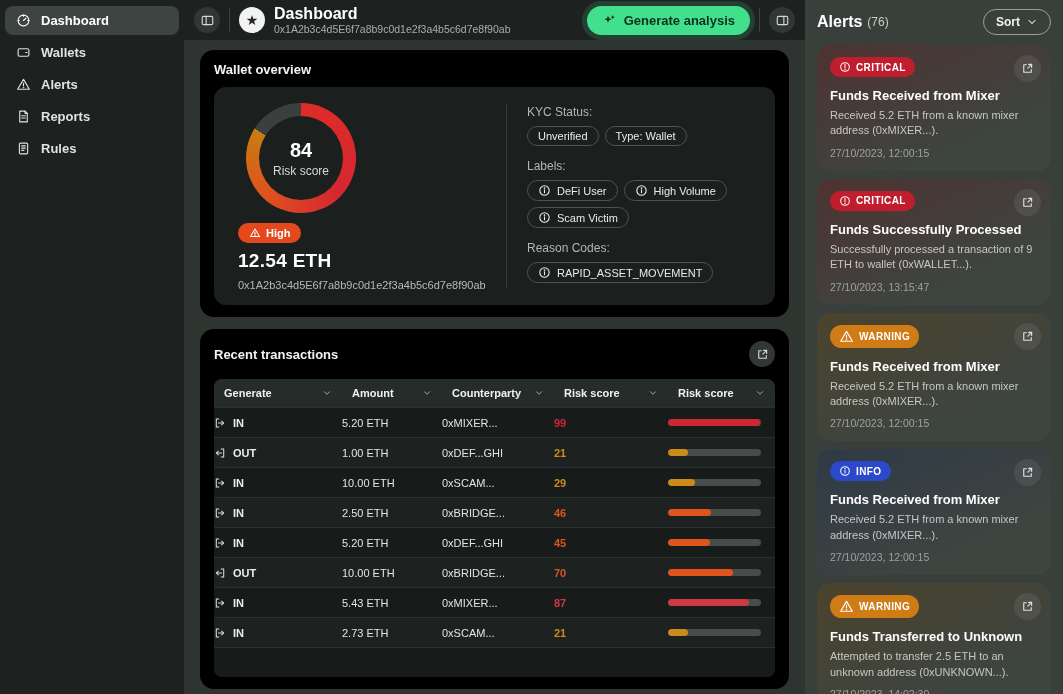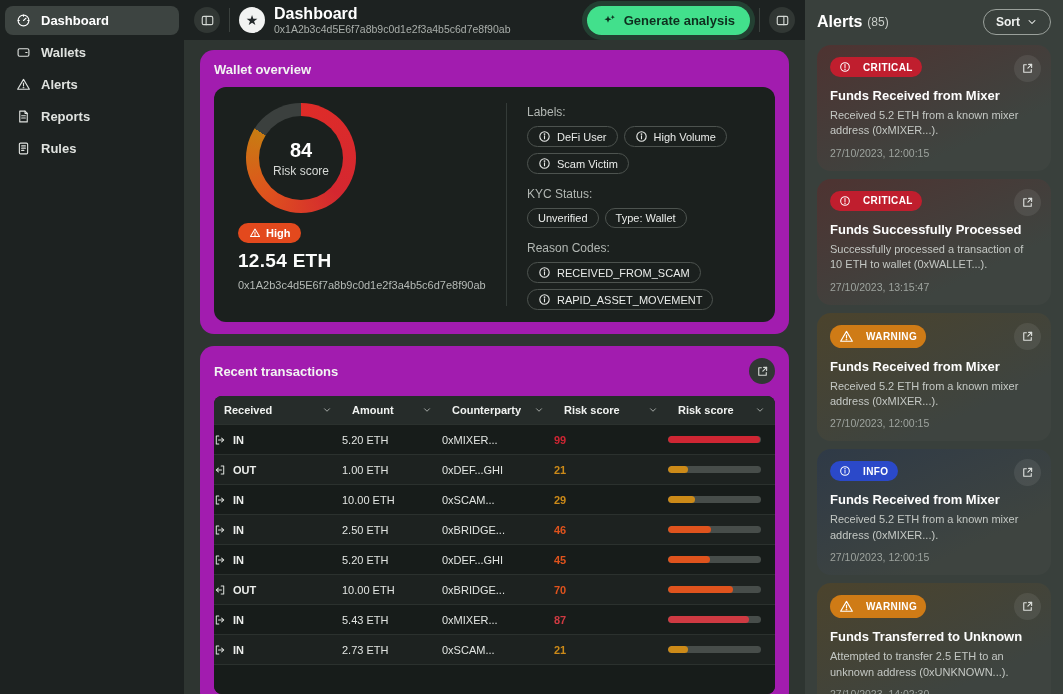--- a/index.html
+++ b/index.html
@@ -42,21 +42,21 @@
     display:flex; align-items:center; gap:7px;
     background:#42e08c; color:#0e2e1e; font-weight:bold; font-size:13px;
     border:none; border-radius:999px; padding:7px 15px; cursor:pointer;
     box-shadow:0 0 0 5px rgba(66,224,140,0.16);
     font-family:"Liberation Sans", sans-serif;
   }
 
   .content { flex:1; padding:10px 16px 14px; overflow:hidden; }
 
   
-  .card { background:#a21caf; border-radius:14px; padding:12px 14px; }
+  .card { background:#000000; border-radius:14px; padding:12px 14px; }
   .card-title { font-size:13px; font-weight:bold; color:#f2f4f2; }
   .wallet-inner {
     background:#1b201e; border-radius:12px; margin-top:10px;
     padding:12px 16px; display:flex;
   }
   .gauge-col { width:272px; flex-shrink:0; padding:4px 0 2px 8px; }
   .gauge { position:relative; width:110px; height:110px; margin-left:8px; }
   .gauge-ring { position:absolute; inset:0; border-radius:50%; }
   .gauge-hole {
     position:absolute; inset:13px; border-radius:50%; background:#1b201e;
@@ -111,21 +111,21 @@
     border:1px solid #9aa09b; border-radius:999px; color:#f0f2f0;
     font-size:12px; font-weight:bold; padding:5px 12px; cursor:pointer;
     font-family:"Liberation Sans", sans-serif;
   }
   .alert-list { padding:2px 12px 12px; display:flex; flex-direction:column; gap:8px; overflow:hidden; }
   .alert-card { border-radius:14px; padding:12px 13px; position:relative; flex-shrink:0; }
   .alert-card.CRITICAL { background:linear-gradient(155deg, #4e3331 0%, #3e4440 72%); }
   .alert-card.WARNING  { background:linear-gradient(155deg, #4b432c 0%, #3e4440 72%); }
   .alert-card.INFO     { background:linear-gradient(155deg, #2f3a47 0%, #3e4440 72%); }
   .sev-badge {
-    display:inline-flex; align-items:center; gap:12px;
+    display:inline-flex; align-items:center; gap:5px;
     border-radius:999px; padding:4px 9px; font-size:10px; font-weight:bold;
     letter-spacing:0.4px; color:#fff;
   }
   .sev-badge.CRITICAL { background:#c01e2e; }
   .sev-badge.WARNING  { background:#cf7b16; }
   .sev-badge.INFO     { background:#2b49c9; }
   .alert-ext {
     position:absolute; top:10px; right:10px;
     width:27px; height:27px; border-radius:50%;
     background:rgba(255,255,255,0.08); color:#dfe2df;
@@ -252,20 +252,31 @@
                 </svg>
               </span>
             <span>High</span>
           </div>
           <div class="eth-val">12.54 ETH</div>
           <div class="wallet-addr">0x1A2b3c4d5E6f7a8b9c0d1e2f3a4b5c6d7e8f90ab</div>
         </div>
         <div class="wallet-vdiv"></div>
         <div class="meta-col">
           <div class="meta-group">
+            <div class="meta-label">KYC Status:</div>
+            <div class="pill-row" id="kyc-pills">
+                <span class="pill">
+                  <span>Unverified</span>
+                </span>
+                <span class="pill">
+                  <span>Type: Wallet</span>
+                </span>
+              </div>
+          </div>
+          <div class="meta-group">
             <div class="meta-label">Labels:</div>
             <div class="pill-row" id="label-pills">
                 <span class="pill">
                   <span style="display:flex;">
                     <svg class="ic-sm" viewBox="0 0 20 20">
                       <circle cx="10" cy="10" r="7.2"></circle>
                       <line x1="10" y1="9" x2="10" y2="13.5"></line>
                       <circle cx="10" cy="6.2" r="0.5" fill="currentColor"></circle>
                     </svg>
                   </span>
@@ -283,55 +294,34 @@
                 </span>
                 <span class="pill">
                   <span style="display:flex;">
                     <svg class="ic-sm" viewBox="0 0 20 20">
                       <circle cx="10" cy="10" r="7.2"></circle>
                       <line x1="10" y1="9" x2="10" y2="13.5"></line>
                       <circle cx="10" cy="6.2" r="0.5" fill="currentColor"></circle>
                     </svg>
                   </span>
                   <span>Scam Victim</span>
-                </span>
-              </div>
-          </div>
-          <div class="meta-group">
-            <div class="meta-label">KYC Status:</div>
-            <div class="pill-row" id="kyc-pills">
-                <span class="pill">
-                  <span>Unverified</span>
-                </span>
-                <span class="pill">
-                  <span>Type: Wallet</span>
                 </span>
               </div>
           </div>
           <div class="meta-group" style="margin-bottom:0;">
             <div class="meta-label">Reason Codes:</div>
             <div class="pill-row" id="reason-pills" style="max-width:300px;">
                 <span class="pill">
                   <span style="display:flex;">
                     <svg class="ic-sm" viewBox="0 0 20 20">
                       <circle cx="10" cy="10" r="7.2"></circle>
                       <line x1="10" y1="9" x2="10" y2="13.5"></line>
                       <circle cx="10" cy="6.2" r="0.5" fill="currentColor"></circle>
                     </svg>
                   </span>
-                  <span>RECEIVED_FROM_SCAM</span>
-                </span>
-                <span class="pill">
-                  <span style="display:flex;">
-                    <svg class="ic-sm" viewBox="0 0 20 20">
-                      <circle cx="10" cy="10" r="7.2"></circle>
-                      <line x1="10" y1="9" x2="10" y2="13.5"></line>
-                      <circle cx="10" cy="6.2" r="0.5" fill="currentColor"></circle>
-                    </svg>
-                  </span>
                   <span>RAPID_ASSET_MOVEMENT</span>
                 </span>
               </div>
           </div>
         </div>
       </div>
     </section>
 
     <section class="card tx-card">
       <div class="tx-head">
@@ -342,21 +332,21 @@
                 <path d="M8.5 5 H5 V15 H15 V11.5"></path>
                 <path d="M10.5 9.5 L15.5 4.5"></path>
                 <path d="M11.5 4.5 H15.5 V8.5"></path>
               </svg>
             </span>
         </button>
       </div>
       <div class="table">
         <div class="trow thead" id="tx-head">
             <div class="cell">
-              <span>Received</span>
+              <span>Generate</span>
               <span style="display:flex;">
                 <svg class="ic-sm" viewBox="0 0 20 20" style="width:10px;height:10px;">
                   <path d="M5 7.5 L10 12.5 L15 7.5"></path>
                 </svg>
               </span>
             </div>
             <div class="cell">
               <span>Amount</span>
               <span style="display:flex;">
                 <svg class="ic-sm" viewBox="0 0 20 20" style="width:10px;height:10px;">
@@ -554,21 +544,21 @@
           </div>
       </div>
     </section>
 
   </div>
 </div>
 
 <aside class="alerts">
   <div class="alerts-head">
     <span class="alerts-title">Alerts</span>
-    <span class="alerts-count">(85)</span>
+    <span class="alerts-count">(76)</span>
     <div class="spacer"></div>
     <button class="sort-btn">
       <span>Sort</span>
       <span>
           <svg class="ic-sm" viewBox="0 0 20 20">
             <path d="M5 7.5 L10 12.5 L15 7.5"></path>
           </svg>
         </span>
     </button>
   </div>
@@ -601,21 +591,21 @@
           </span>
           <span>CRITICAL</span>
         </span><button class="alert-ext">
           <span>
             <svg class="ic" viewBox="0 0 20 20">
               <path d="M8.5 5 H5 V15 H15 V11.5"></path>
               <path d="M10.5 9.5 L15.5 4.5"></path>
               <path d="M11.5 4.5 H15.5 V8.5"></path>
             </svg>
           </span>
-        </button><div class="alert-title">Funds Successfully Processed</div><div class="alert-desc">Successfully processed a transaction of 10 ETH to wallet (0xWALLET...).</div><div class="alert-time">27/10/2023, 13:15:47</div></div>
+        </button><div class="alert-title">Funds Successfully Processed</div><div class="alert-desc">Successfully processed a transaction of 9 ETH to wallet (0xWALLET...).</div><div class="alert-time">27/10/2023, 13:15:47</div></div>
       <div class="alert-card WARNING"><span class="sev-badge WARNING">
           <span style="display:flex;">
             <svg class="ic" viewBox="0 0 20 20">
               <path d="M10 3.2 L17.8 16.4 H2.2 Z"></path>
               <line x1="10" y1="8.2" x2="10" y2="11.8"></line>
               <circle cx="10" cy="14" r="0.4" fill="currentColor"></circle>
             </svg>
           </span>
           <span>WARNING</span>
         </span><button class="alert-ext">

